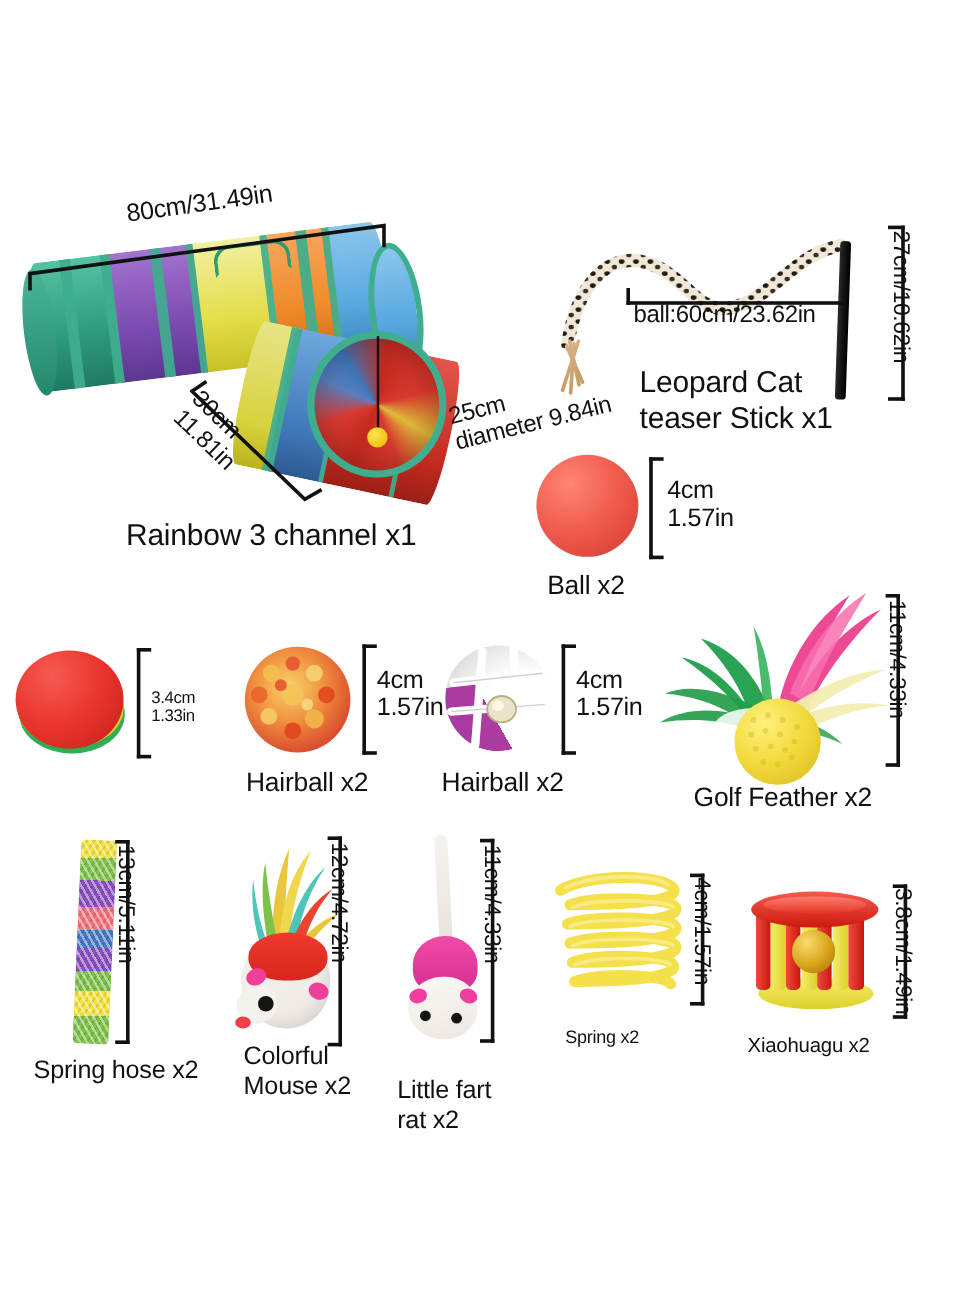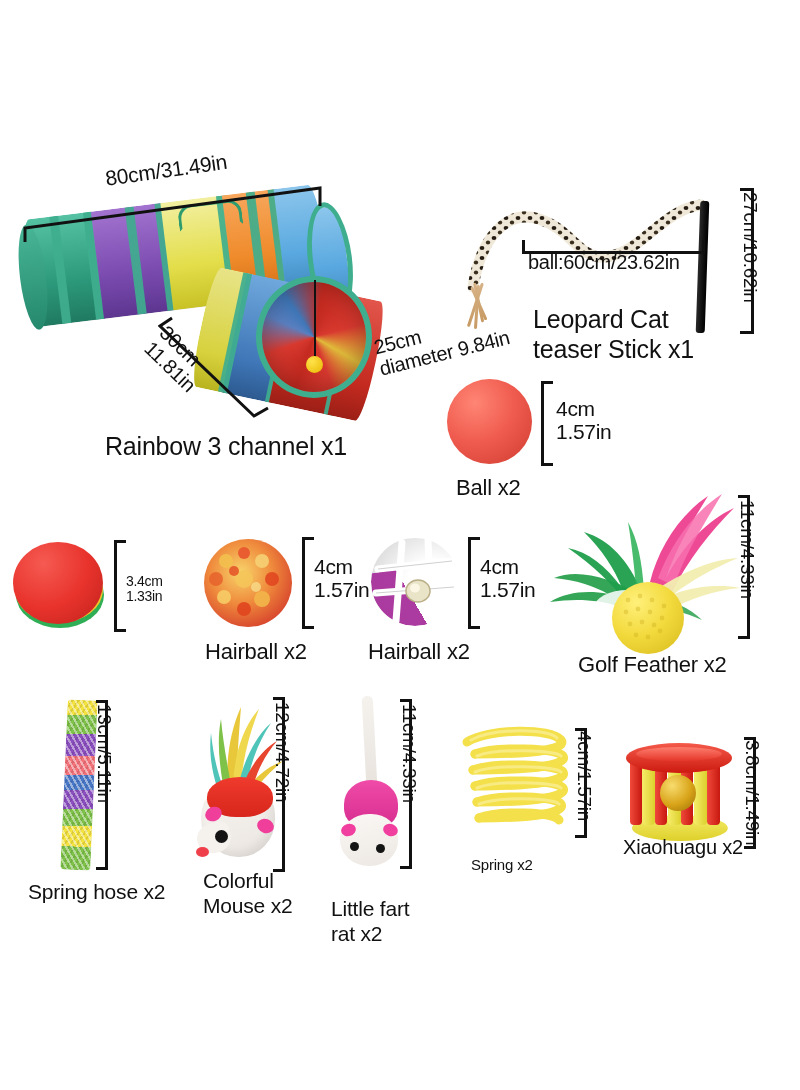--- a/index.html
+++ b/index.html
@@ -471,15 +471,15 @@
     <div style="position:absolute;left:36px;top:40px;width:36px;height:36px;border-radius:50%;
                 background:radial-gradient(circle at 34% 30%, #f8dc6e, #d8a318 55%, #9a6f08);"></div>
 
     <div style="position:absolute;left:2px;top:8px;width:106px;height:30px;
                 background:linear-gradient(180deg,#f45a4a,#cd1a10);border-radius:50%;"></div>
     <div style="position:absolute;left:12px;top:12px;width:86px;height:14px;
                 background:linear-gradient(180deg,#ff8878,#e8372a);border-radius:50%;opacity:0.8;"></div>
   </div>
   <div class="bracket-right" style="left:744px;top:737px;width:12px;height:112px;"></div>
   <div class="dim" style="left:762px;top:740px;font-size:19px;transform:rotate(90deg);transform-origin:left top;">3.8cm/1.49in</div>
-  <div class="label" style="left:623px;top:836px;font-size:20px;">Xiaohuagu x2</div>
+  <div class="label" style="left:623px;top:862px;font-size:17px;">Xiaohuagu x2</div>
 
 </div>
 
 </body></html>

